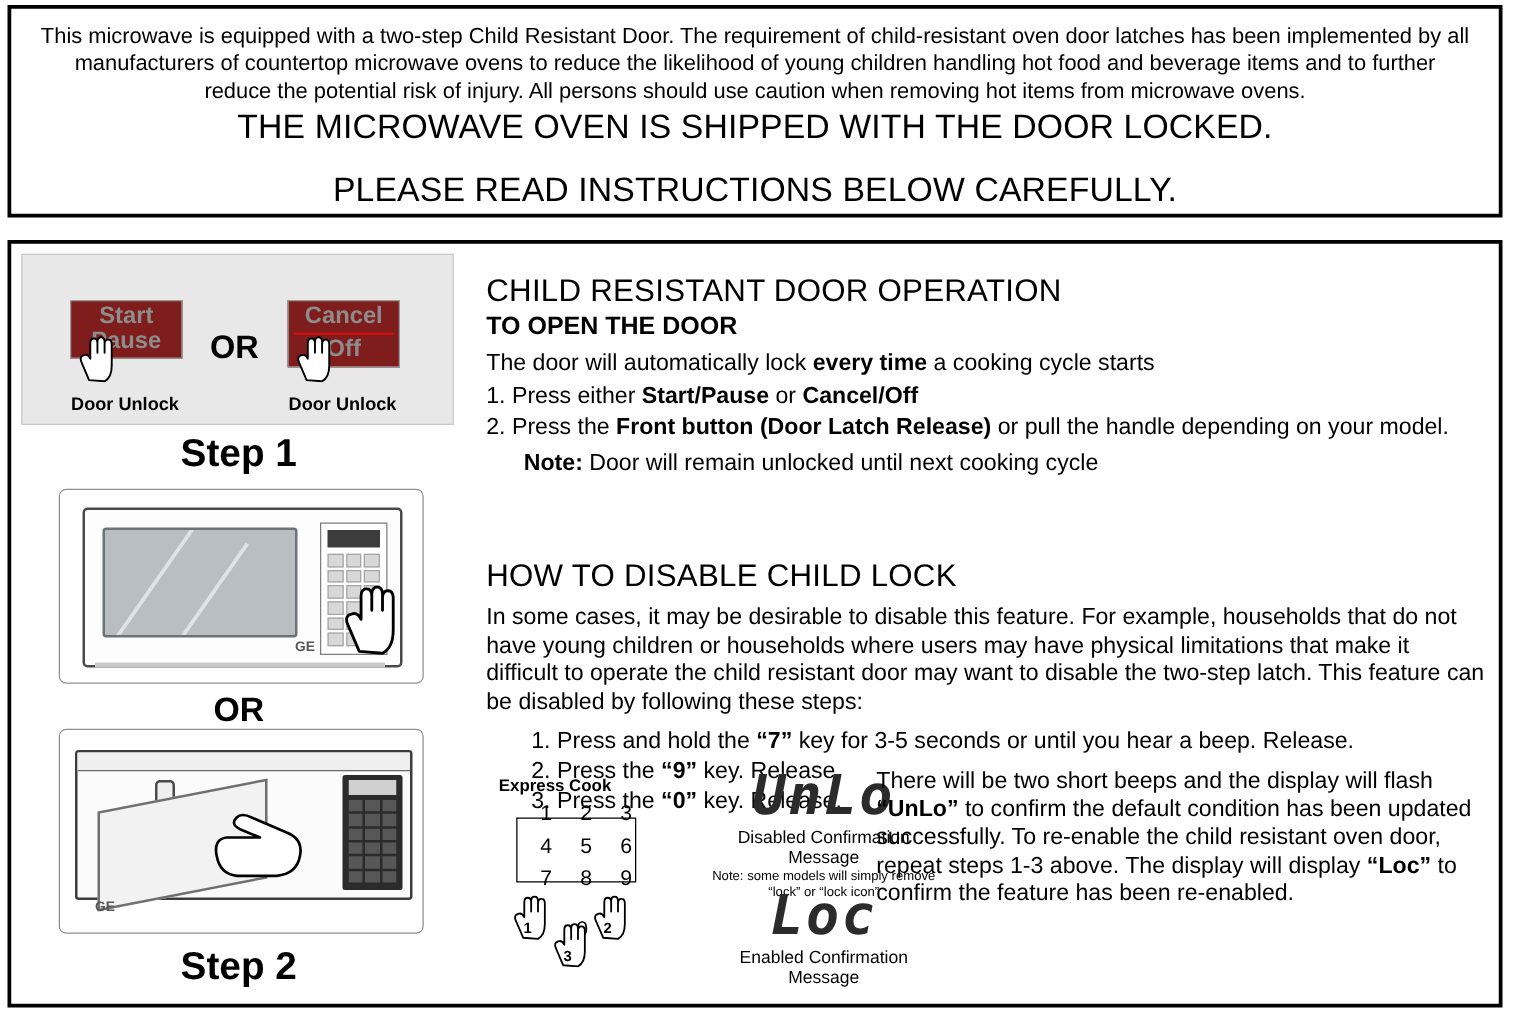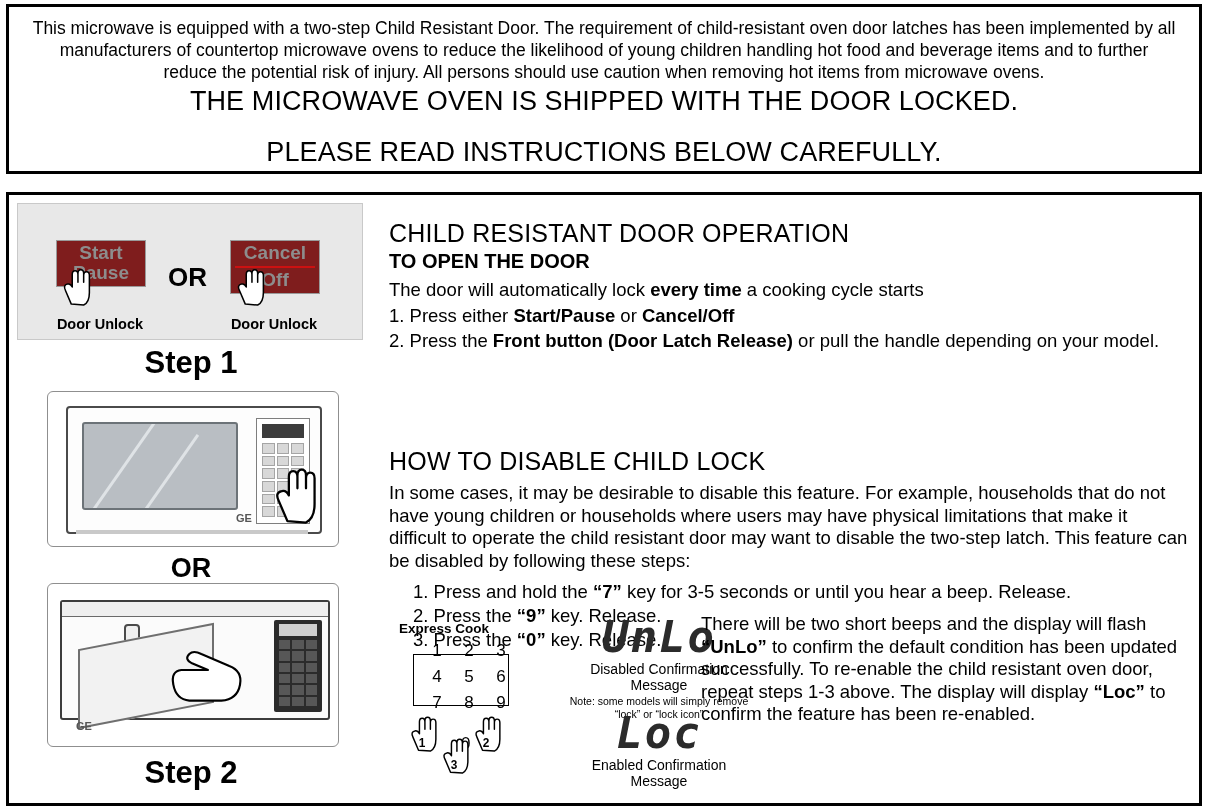--- a/index.html
+++ b/index.html
@@ -261,21 +261,21 @@
     line-height: 1.22;
     margin: 3px 0 0 0;
   }
   .note-line {
     font-size: 18.5px;
     margin: 6px 0 0 30px;
   }
   .sec1 { position:absolute; left:8px; top:8px; width: 800px; }
   .sec2 { position:absolute; left:8px; top:236px; width: 800px; }
   .num-list { margin: 8px 0 0 24px; }
-  .num-list div { font-size: 18.5px; line-height: 1.30; }
+  .num-list div { font-size: 18.5px; line-height: 1.30; margin-left: 12px; }
 
   
   .keypad-ill {
     position: absolute;
     left: 18px;
     top: 410px;
     width: 140px;
   }
   .express-cook {
     font-size: 13.5px;
@@ -473,20 +473,23 @@
         </p>
 
         <p class="list-line">
           <span>1. Press either </span><b>Start/Pause</b><span> or </span><b>Cancel/Off</b>
         </p>
 
         <p class="list-line">
           <span>2. Press the </span><b>Front button (Door Latch Release)</b><span> or pull the handle depending on your model.</span>
         </p>
 
+        <p class="note-line">
+          <b>Note:</b><span> Door will remain unlocked until next cooking cycle</span>
+        </p>
       </div>
 
       <div class="sec2">
         <h2 class="sec-title">HOW TO DISABLE CHILD LOCK</h2>
         <p class="body">In some cases, it may be desirable to disable this feature. For example, households that do not have young children or households where users may have physical limitations that make it difficult to operate the child resistant door may want to disable the two-step latch. This feature can be disabled by following these steps:</p>
 
         <div class="num-list">
           <div>
             <span>1. Press and hold the </span><b>“7”</b><span> key for 3-5 seconds or until you hear a beep. Release.</span>
           </div>

